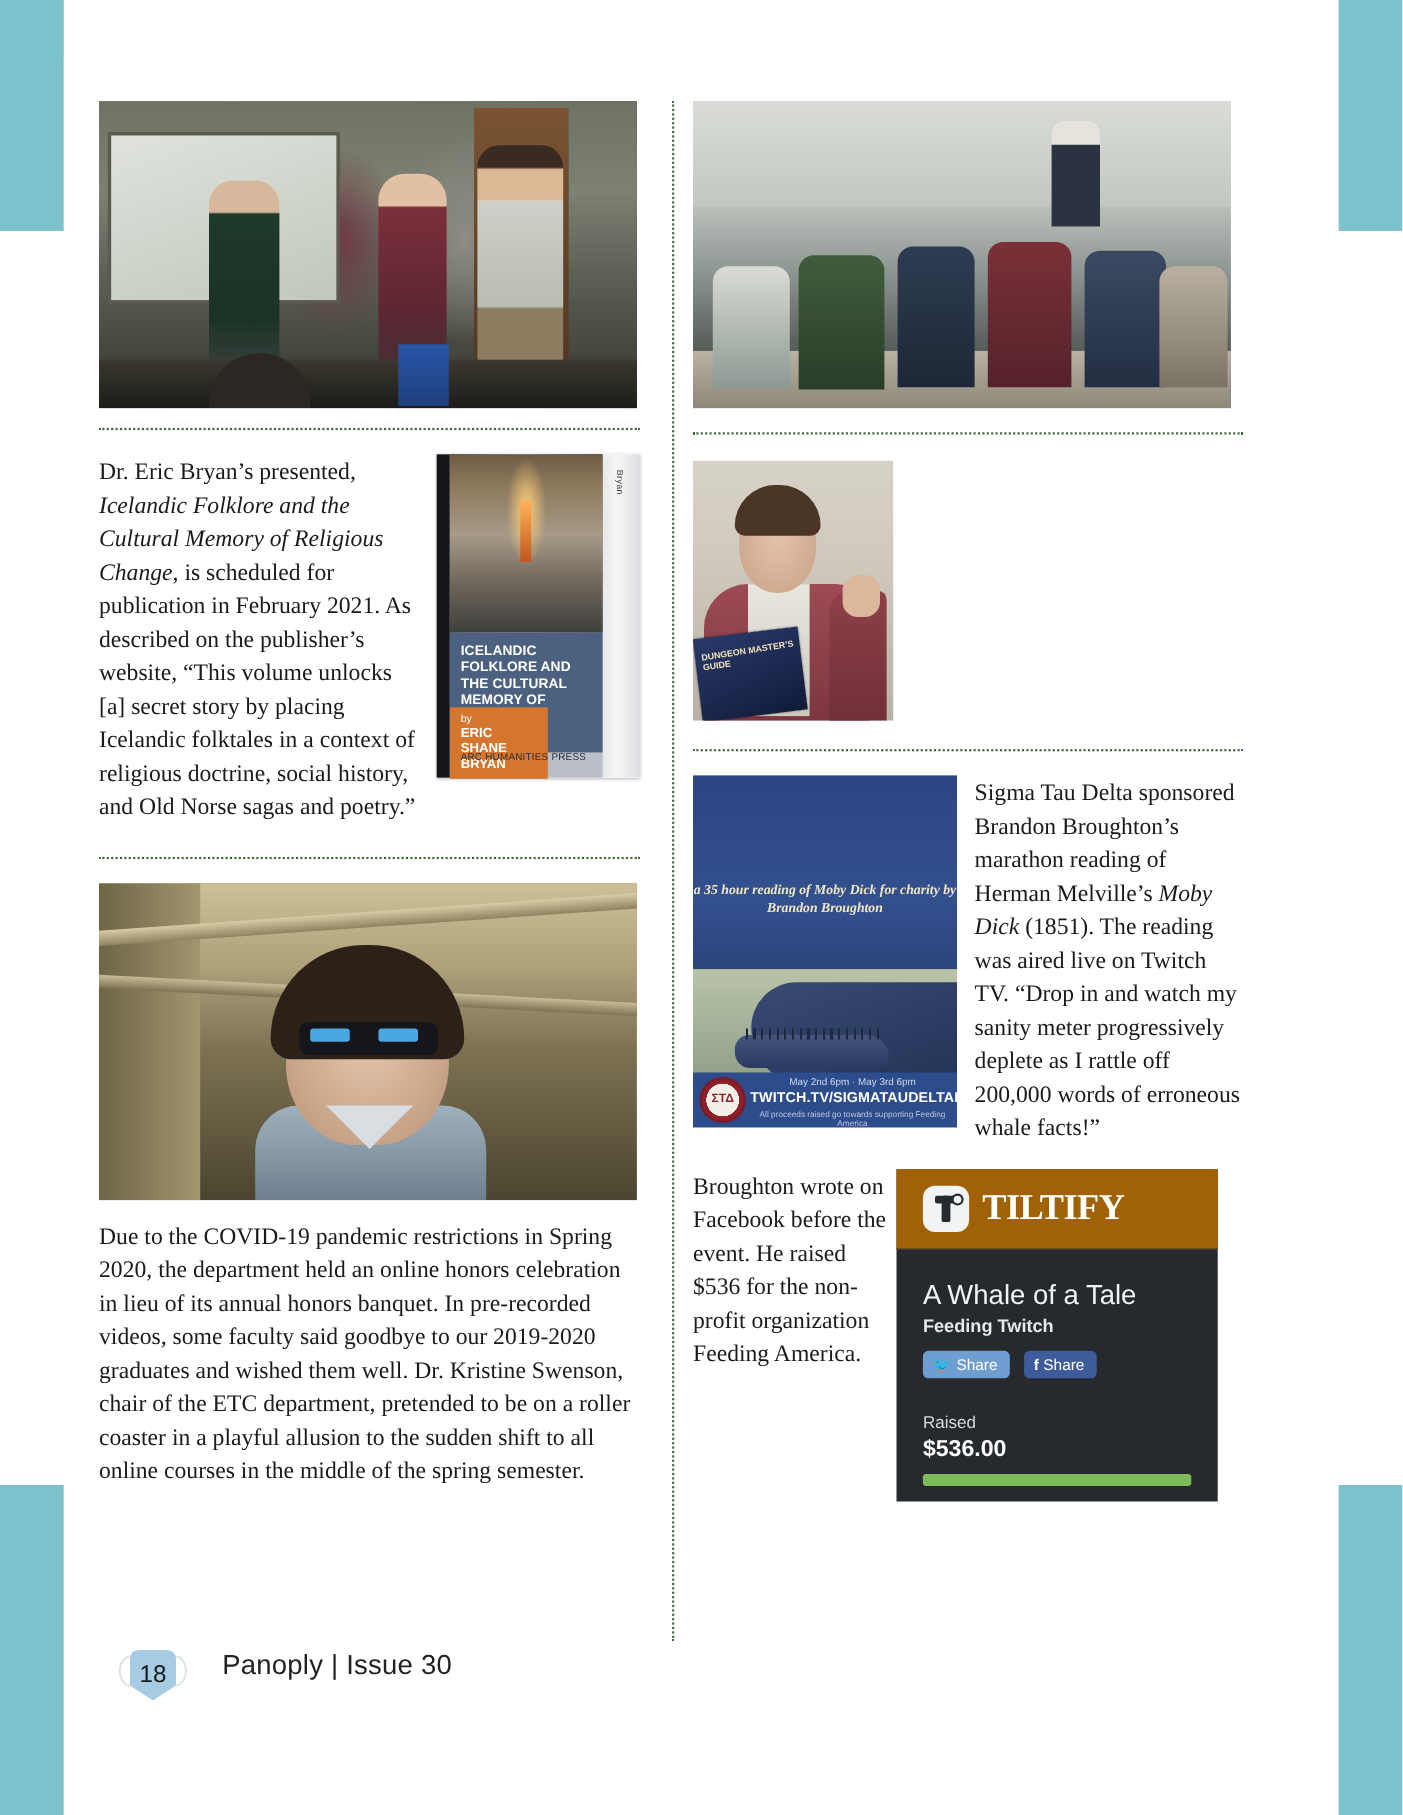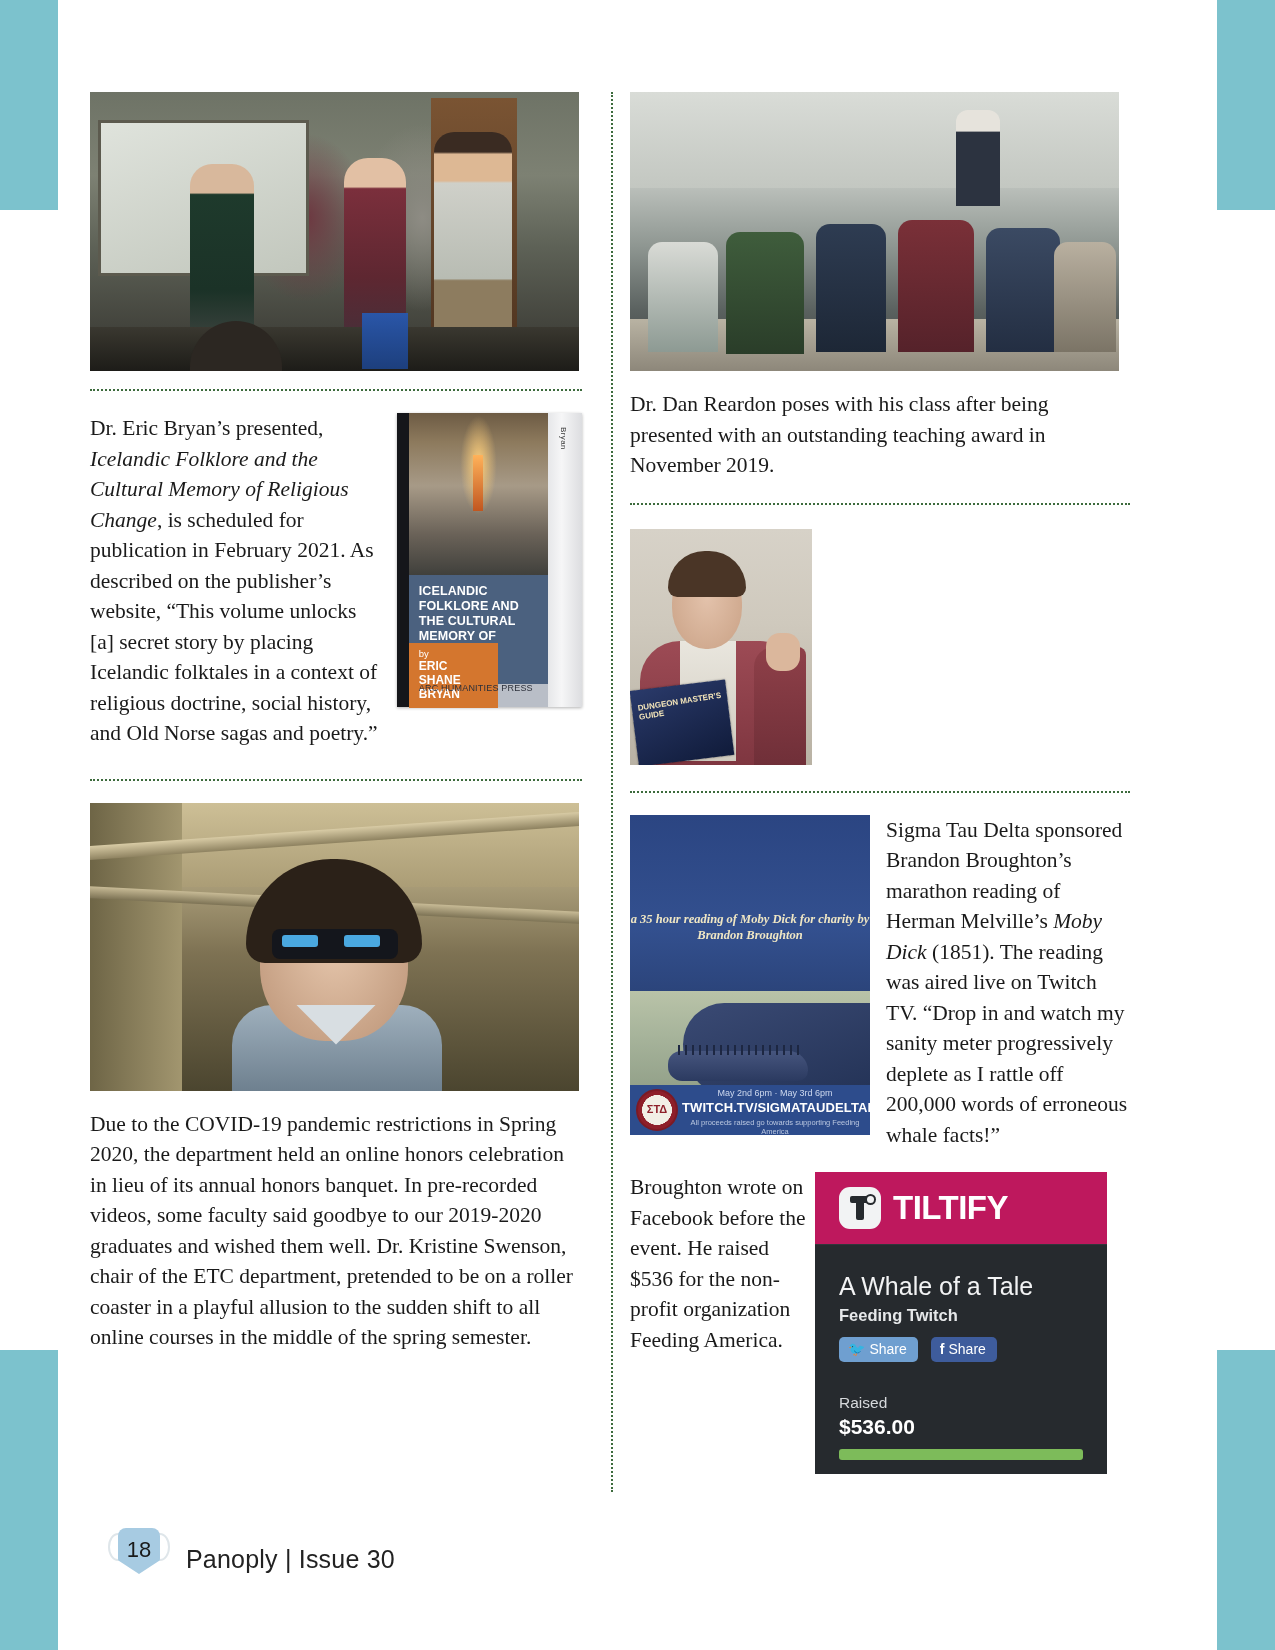--- a/index.html
+++ b/index.html
@@ -419,24 +419,25 @@
   
   .tiltify {
     width: 292px;
     background:#262a2e;
     color:#ffffff;
     font-family:"Liberation Sans", sans-serif;
     position: relative;
   }
   .tiltify-head {
     height:72px;
-    background:#be185d;
+    background:#a16207;
     display:flex; align-items:center;
     padding-left:24px;
     border-bottom:1px solid #31363b;
+    font-family:Liberation Serif, serif;
   }
   .tiltify-logo {
     width:42px; height:42px; border-radius:11px;
     background:#f2f3f4; position:relative; flex: 0 0 auto;
   }
   .tiltify-logo:before{
     content:""; position:absolute; left:11px; top:9px;
     width:20px; height:7px; background:#262a2e; border-radius:2px;
   }
   .tiltify-logo:after{
@@ -470,22 +471,22 @@
   .tiltify-raised-amt { font-size:21px; font-weight:bold; margin-top:3px; color:#ffffff; }
   .tiltify-bar {
     margin-top:10px; height:11px; border-radius:3px;
     background:#7dbb5a; width:100%;
   }
   .tiltify-pad { height:14px; }
 
   
   .footer {
     position:absolute;
-    left:108px; bottom:76px;
-    display:flex; align-items:flex-end; gap:16px;
+    left:108px; bottom:104px;
+    display:flex; align-items:flex-start; gap:32px;
   }
   .mask-badge {
     position:relative;
     width:62px; height:46px;
   }
   .mask-badge .body {
     position:absolute; left:10px; top:0; width:42px; height:46px;
     background:#a7cbe2;
     border-radius: 8px 8px 16px 16px;
     clip-path: polygon(0 0, 100% 0, 100% 70%, 50% 100%, 0 70%);
@@ -584,21 +585,20 @@
       <div class="floor"></div>
       <div class="seat" style="left:18px; top:150px; width:70px; height:110px; background:linear-gradient(180deg,#d9dbd6,#8d9a93);"></div>
       <div class="seat" style="left:96px; top:140px; width:78px; height:122px; background:linear-gradient(180deg,#3f5d3c,#2a3d29);"></div>
       <div class="seat" style="left:186px; top:132px; width:70px; height:128px; background:linear-gradient(180deg,#2e3c52,#1d2736);"></div>
       <div class="seat" style="left:268px; top:128px; width:76px; height:132px; background:linear-gradient(180deg,#7a3038,#55222a);"></div>
       <div class="seat" style="left:356px; top:136px; width:74px; height:124px; background:linear-gradient(180deg,#3b4a63,#232e42);"></div>
       <div class="seat" style="left:424px; top:150px; width:62px; height:110px; background:linear-gradient(180deg,#b9b0a0,#7b7466);"></div>
       <div class="seat" style="left:326px; top:18px; width:44px; height:96px; background:linear-gradient(180deg,#e6e3dc 0%,#e6e3dc 22%,#2c3340 23%,#2c3340 100%); border-radius:12px 12px 0 0;"></div>
     </div>
 
-    <div class="body-text" style="margin-top:18px;">Dr. Dan Reardon poses with his class after being presented with an outstanding teaching award in November 2019.</div>
 
     <div class="h-divider" style="margin-top:22px;"></div>
 
     <div style="display:flex; gap:16px; margin-top:24px;">
       <div class="photo ph-neal">
         <div class="torso"></div>
         <div class="shirt"></div>
         <div class="arm"></div>
         <div class="head"></div>
         <div class="hair"></div>

